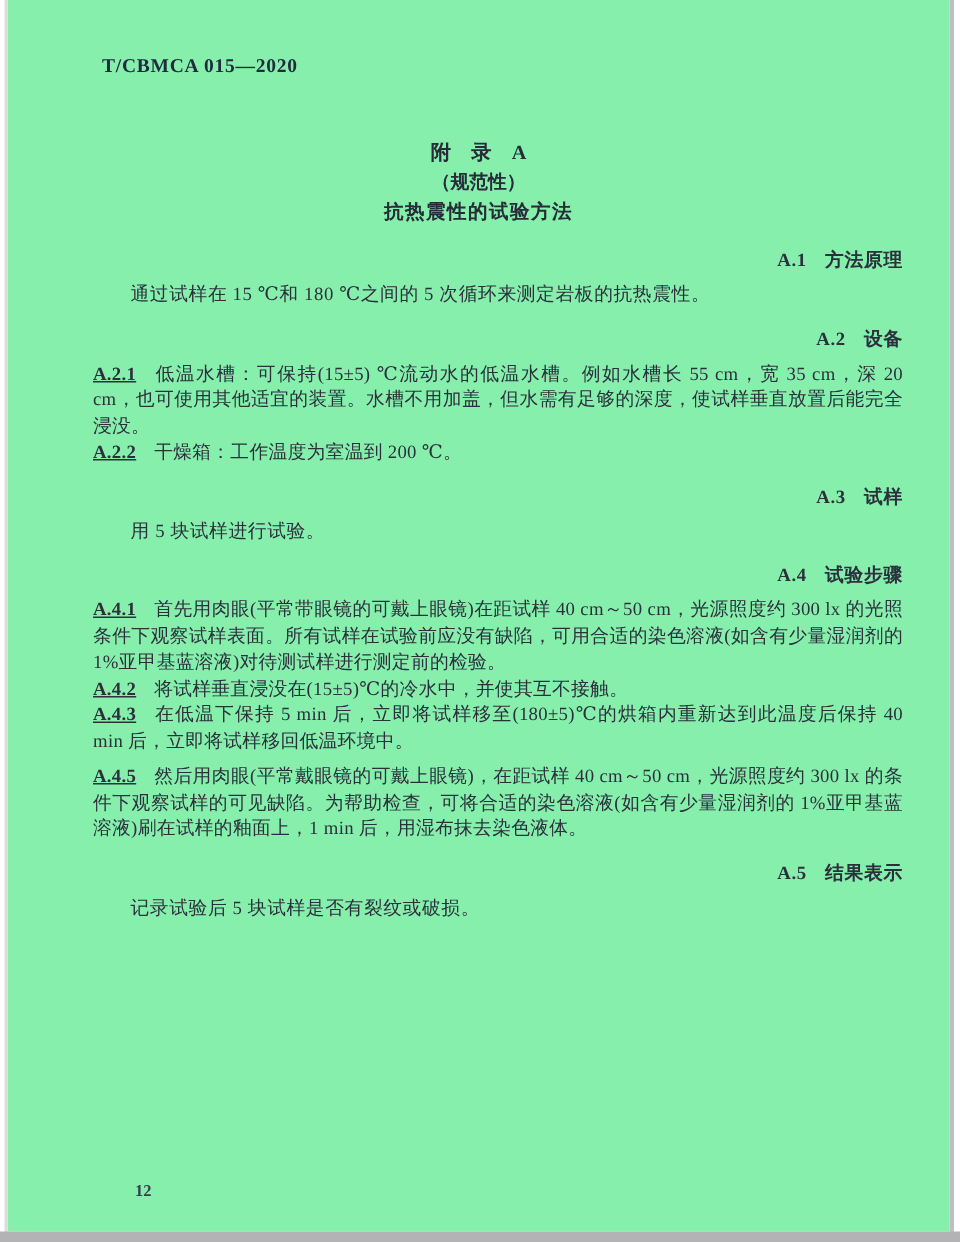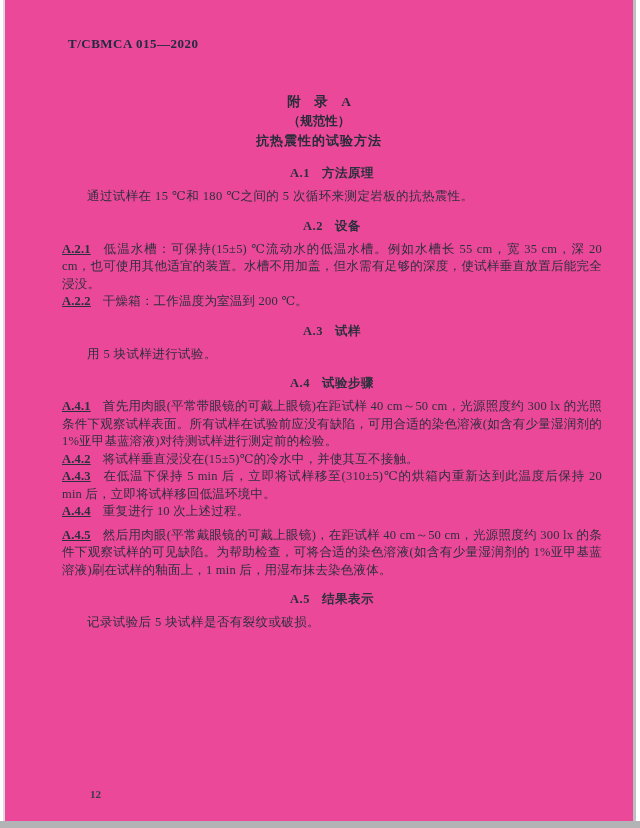--- a/index.html
+++ b/index.html
@@ -18,21 +18,21 @@
   .edge-right{
     position:absolute;left:633px;top:0;width:3px;height:822px;
     background:#bfbfc3;
   }
   .edge-bottom{
     position:absolute;left:0;top:821px;width:640px;height:7px;
     background:#b3b3b6;
   }
   .page{
     position:absolute;left:5px;top:0;width:628px;height:821px;
-    background:#ec4899;
+    background:#86efac;
   }
   .doc-header{
     position:absolute;left:63px;top:36px;
     font-weight:bold;font-size:13px;letter-spacing:.5px;
     color:#212b3f;
   }
   .title-block{
     position:absolute;left:0;top:92px;width:628px;
     text-align:center;font-weight:bold;color:#262c38;
   }
@@ -40,21 +40,21 @@
   .title-block .t2{font-size:12.5px;line-height:19px;}
   .title-block .t3{font-size:13px;line-height:20px;letter-spacing:1px;}
   .content{
     position:absolute;left:57px;top:153px;width:540px;
     font-size:12.5px;line-height:17.5px;
     text-align:justify;
   }
   .sec-heading{
     font-weight:bold;font-size:12.5px;
     margin:11px 0 6px 0;line-height:18px;
-    text-align:center;letter-spacing:.5px;
+    text-align:right;letter-spacing:.5px;
   }
   .sec-heading .sec-id{margin-right:12px;}
   p{margin:0;}
   .para{
     text-indent:2em;margin:6px 0 6px 0;letter-spacing:.4px;
   }
   .clause{margin:0;letter-spacing:.2px;}
   .clause .clause-id{font-weight:bold;margin-right:12px;text-decoration:underline;}
   .clause-gap{margin-top:6px;}
   .page-number{
@@ -100,24 +100,21 @@
     <div class="sec-heading">
       <span class="sec-id">A.4</span><span>试验步骤</span>
     </div>
     <p class="clause">
       <span class="clause-id">A.4.1</span><span>首先用肉眼(平常带眼镜的可戴上眼镜)在距试样 40 cm～50 cm，光源照度约 300 lx 的光照条件下观察试样表面。所有试样在试验前应没有缺陷，可用合适的染色溶液(如含有少量湿润剂的 1%亚甲基蓝溶液)对待测试样进行测定前的检验。</span>
     </p>
     <p class="clause">
       <span class="clause-id">A.4.2</span><span>将试样垂直浸没在(15±5)℃的冷水中，并使其互不接触。</span>
     </p>
     <p class="clause">
-      <span class="clause-id">A.4.3</span><span>在低温下保持 5 min 后，立即将试样移至(310±5)℃的烘箱内重新达到此温度后保持 20 min 后，立即将试样移回低温环境中。</span>
-    </p>
-    <p class="clause">
-      <span class="clause-id">A.4.4</span><span>重复进行 10 次上述过程。</span>
+      <span class="clause-id">A.4.3</span><span>在低温下保持 5 min 后，立即将试样移至(180±5)℃的烘箱内重新达到此温度后保持 40 min 后，立即将试样移回低温环境中。</span>
     </p>
     <p class="clause clause-gap">
       <span class="clause-id">A.4.5</span><span>然后用肉眼(平常戴眼镜的可戴上眼镜)，在距试样 40 cm～50 cm，光源照度约 300 lx 的条件下观察试样的可见缺陷。为帮助检查，可将合适的染色溶液(如含有少量湿润剂的 1%亚甲基蓝溶液)刷在试样的釉面上，1 min 后，用湿布抹去染色液体。</span>
     </p>
 
     <div class="sec-heading">
       <span class="sec-id">A.5</span><span>结果表示</span>
     </div>
     <p class="para">记录试验后 5 块试样是否有裂纹或破损。</p>
 

